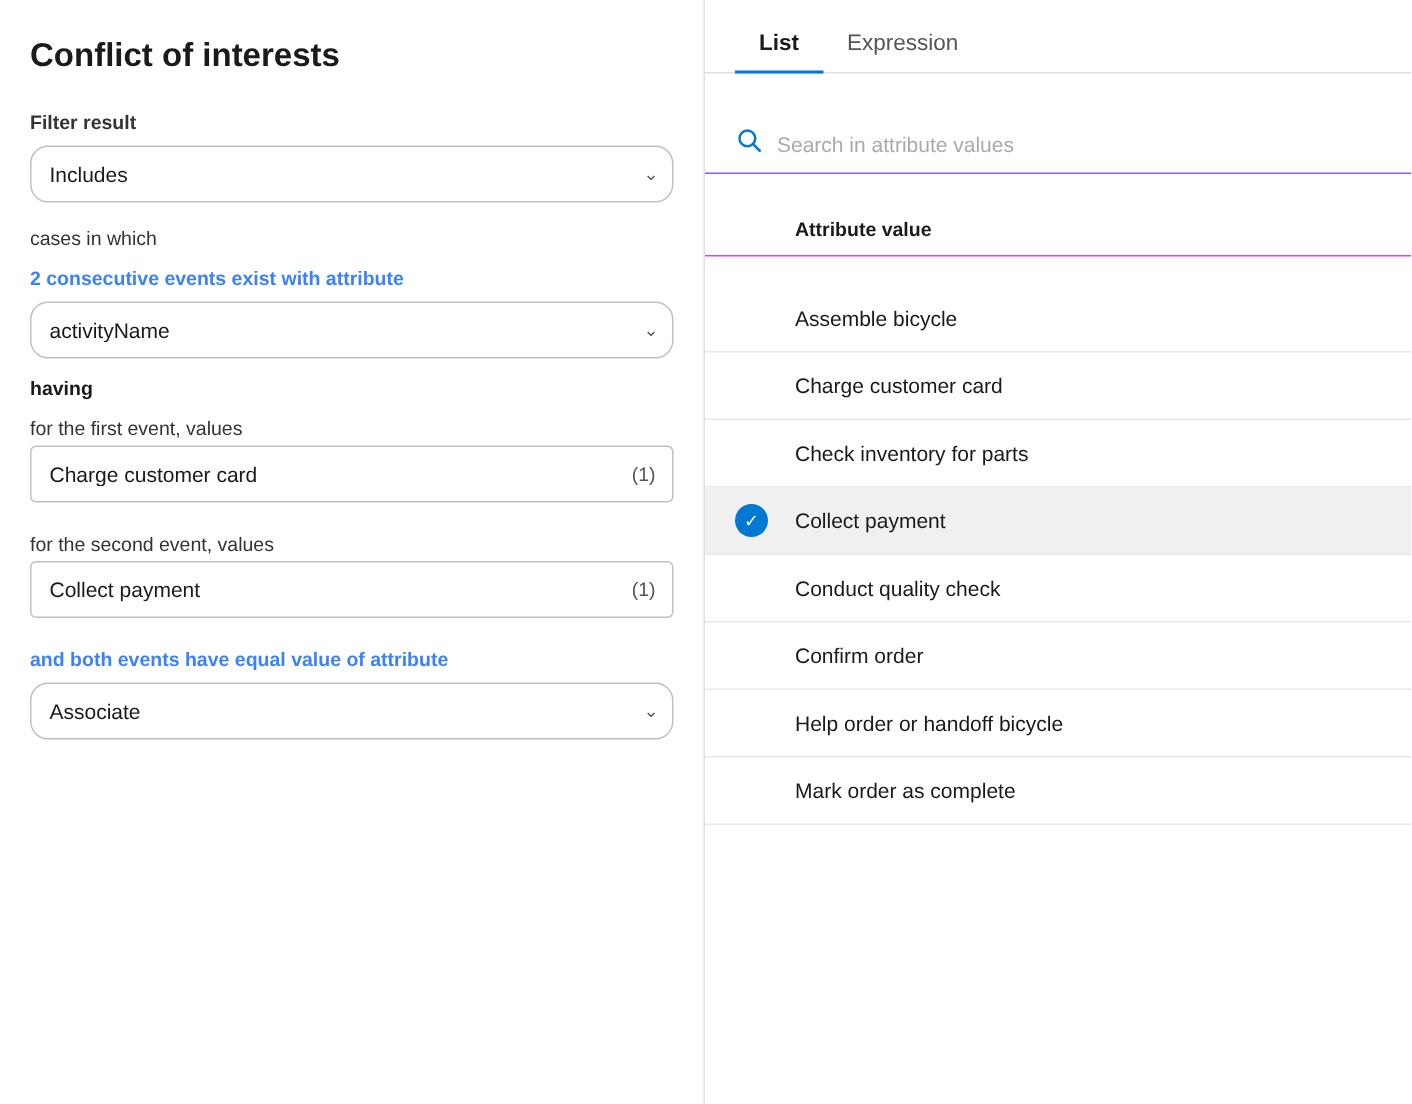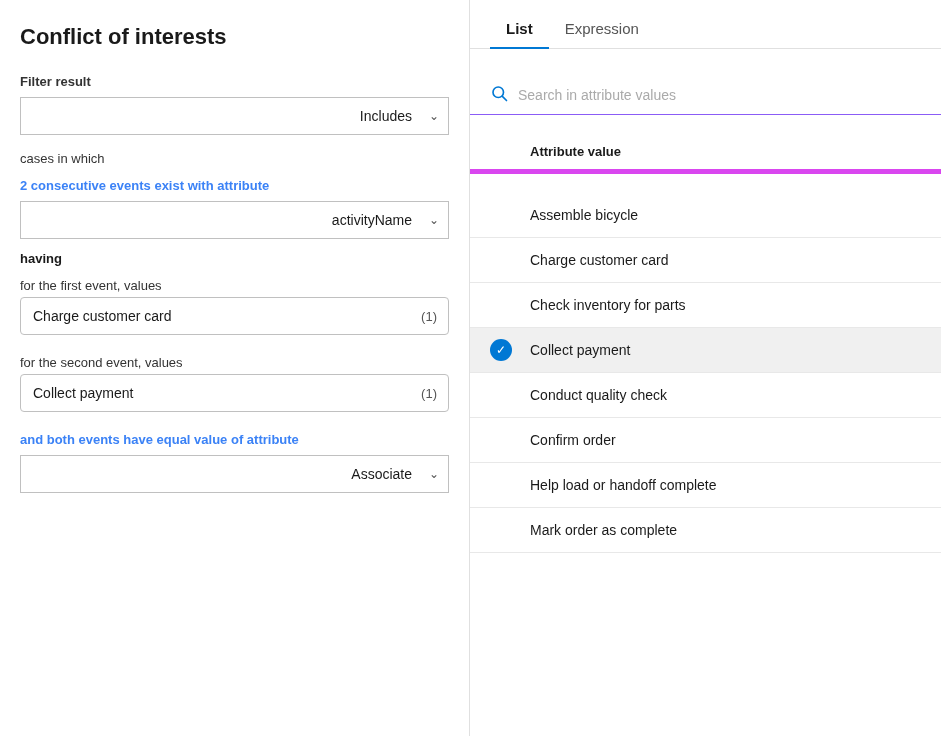--- a/index.html
+++ b/index.html
@@ -42,28 +42,27 @@
 
     .select-wrapper {
       position: relative;
       width: 100%;
     }
 
     .select-box {
       width: 100%;
       padding: 10px 36px 10px 12px;
       border: 1px solid #c0c0c0;
-      border-radius: 0;
+      border-radius: 12px;
       background: #fff;
       font-size: 14px;
       color: #1a1a1a;
       appearance: none;
       cursor: pointer;
       outline: none;
-      text-align: right;
     }
 
     .chevron-icon {
       position: absolute;
       right: 10px;
       top: 50%;
       transform: translateY(-50%);
       pointer-events: none;
       color: #555;
       font-size: 12px;
@@ -173,21 +172,21 @@
     .search-input::placeholder {
       color: #aaa;
     }
 
     
     .attr-header {
       padding: 10px 20px 10px 60px;
       font-size: 13px;
       font-weight: 700;
       color: #1a1a1a;
-      border-bottom: 5px solid #d946ef;
+      border-bottom: 1px solid #d946ef;
     }
 
     .attr-list {
       overflow-y: auto;
       flex: 1;
     }
 
     .attr-item {
       display: flex;
       align-items: center;
@@ -331,21 +330,21 @@
       <span class="attr-label">Conduct quality check</span>
     </div>
 
     <div class="attr-item">
 
       <span class="attr-label">Confirm order</span>
     </div>
 
     <div class="attr-item">
 
-      <span class="attr-label">Help load or handoff complete</span>
+      <span class="attr-label">Help order or handoff bicycle</span>
     </div>
 
     <div class="attr-item">
 
       <span class="attr-label">Mark order as complete</span>
     </div>
 
   </div>
 </div>
 

